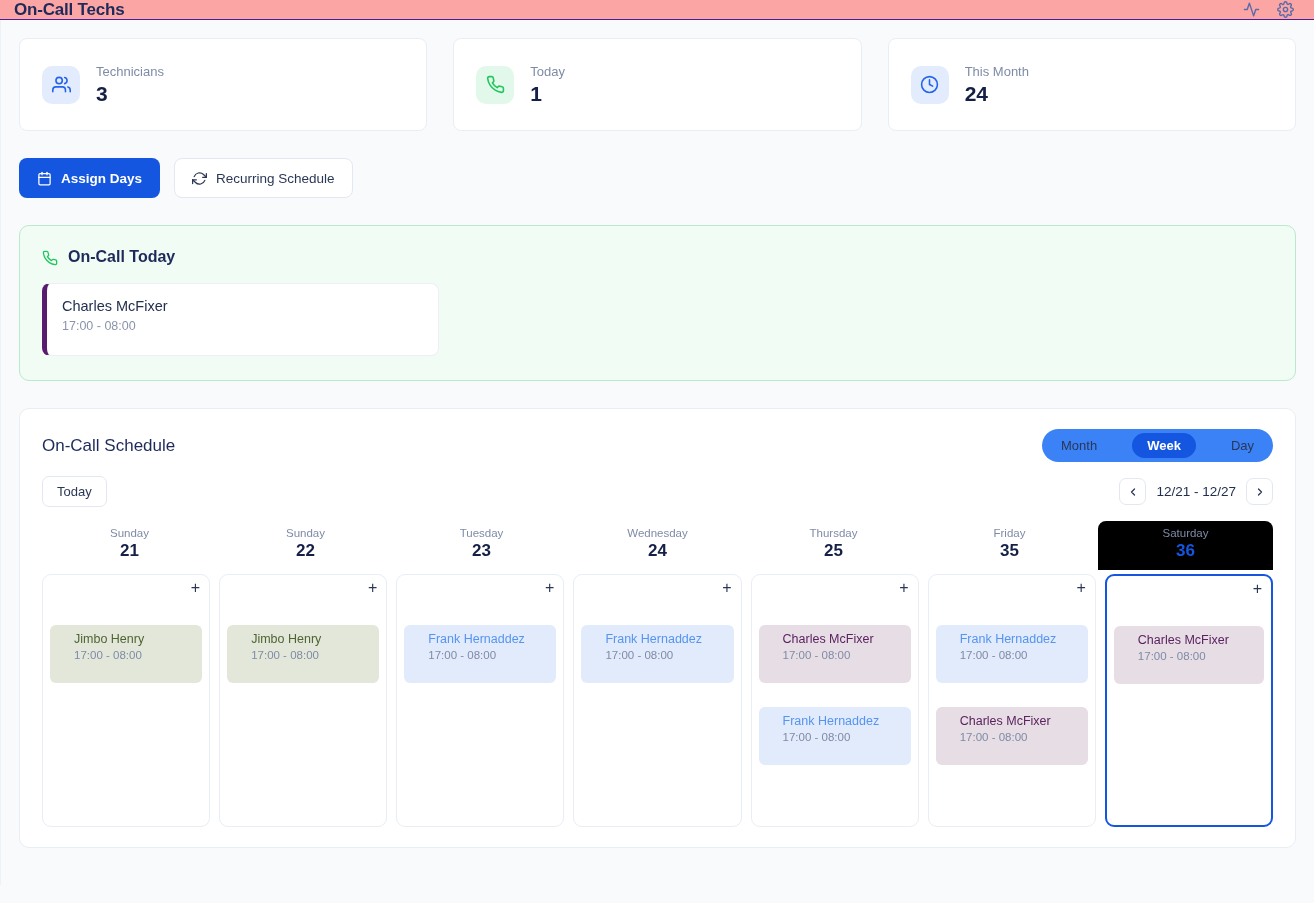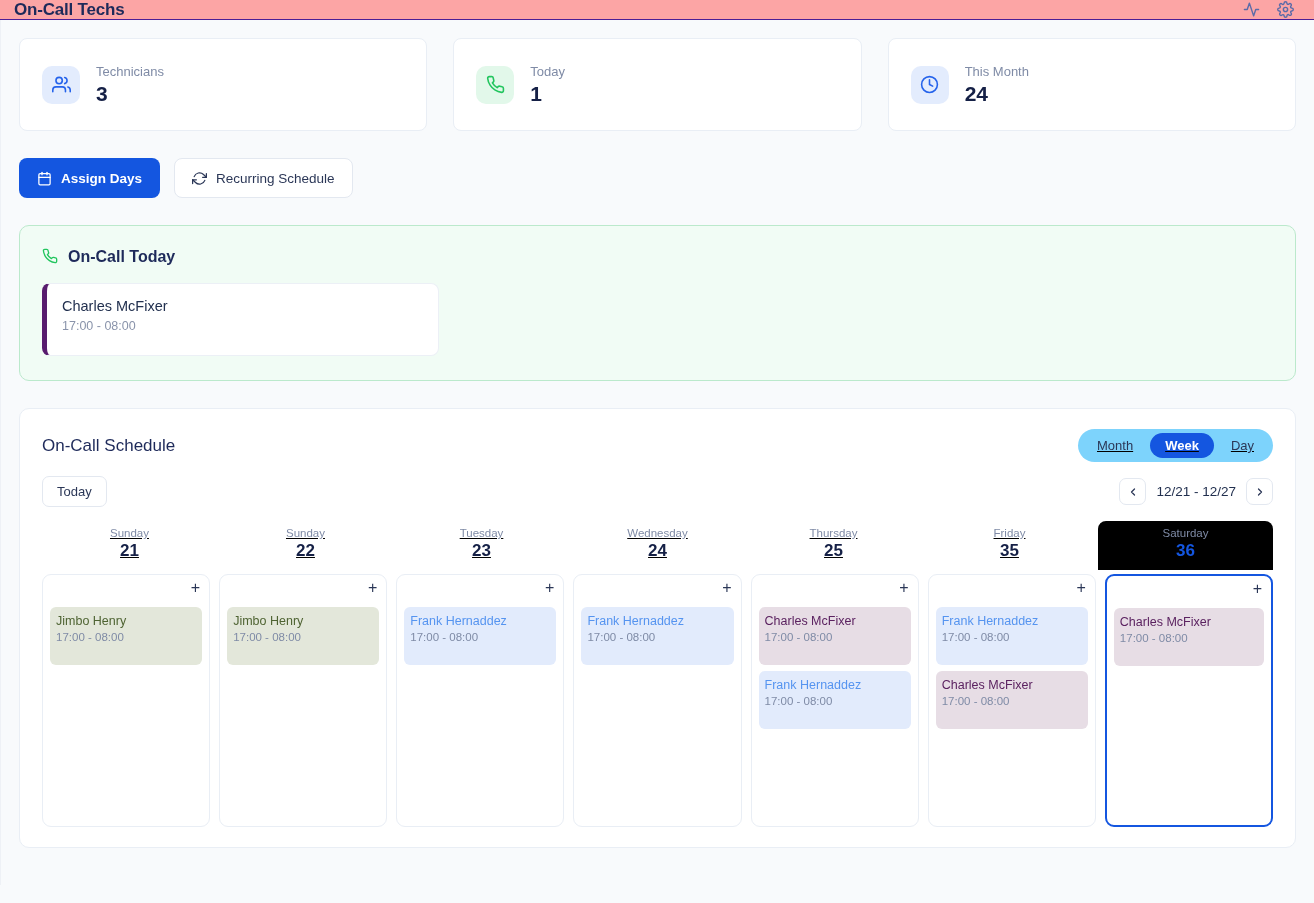--- a/index.html
+++ b/index.html
@@ -108,21 +108,21 @@
   
   .oncall {
     margin-top: 27px;
     background: #f1fcf5;
     border: 1px solid #bbe9cc;
     border-radius: 10px;
     padding: 22px 22px 24px 22px;
   }
   .oncall-head {
     display: flex;
-    align-items: flex-start;
+    align-items: flex-end;
     gap: 10px;
     margin-bottom: 17px;
   }
   .oncall-head .ttl {
     font-size: 16px;
     font-weight: bold;
     color: #1e2a5a;
   }
   .oncall-head .ph { color: #22c55e; display:flex; }
   .oncall-person {
@@ -150,26 +150,25 @@
     display: flex;
     align-items: center;
   }
   .sched-title {
     font-size: 17px;
     font-weight: normal;
     color: #1e2a5a;
   }
   .sched-top .spacer { flex: 1; }
   .viewtoggle {
-    background: #7dd3fc;
+    background: #3b82f6;
     border-radius: 18px;
     padding: 4px;
     display: flex;
-    gap: 2px;
-    text-decoration: underline;
+    gap: 20px;
   }
   .viewtoggle .vt {
     font-size: 13px;
     padding: 5px 15px;
     border-radius: 14px;
     color: #2b3757;
     cursor: pointer;
   }
   .viewtoggle .vt.active {
     background: #1456e0;
@@ -203,21 +202,20 @@
     font-size: 13px;
   }
   .range-label { font-size: 13.5px; color: #22304f; }
 
   
   .weekhead {
     display: grid;
     grid-template-columns: repeat(7, 1fr);
     gap: 1px;
     margin-top: 14px;
-    text-decoration: underline;
   }
   .dayhead {
     text-align: center;
     padding: 6px 0 9px 0;
     border-radius: 8px 8px 0 0;
   }
   .dayhead.today { background: #000000; }
   .dayname { font-size: 11.5px; color: #7f8ba6; margin-bottom: 2px; }
   .daynum  { font-size: 17px; font-weight: bold; color: #152046; }
   .dayhead.today .daynum { color: #1456e0; }
@@ -239,22 +237,22 @@
   .addrow { display: flex; justify-content: flex-end; height: 20px; }
   .addbtn {
     color: #2b3757;
     font-size: 16px;
     line-height: 14px;
     cursor: pointer;
     padding: 0 2px;
   }
   .shift {
     border-radius: 6px;
-    padding: 7px 8px 22px 6px;
-    margin-top: 6px;
+    padding: 7px 8px 22px 24px;
+    margin-top: 24px;
   }
   .shift .nm { font-size: 12.5px; margin-bottom: 3px; }
   .shift .tm { font-size: 11.5px; color: #7f8ba6; }
   .shift.green { background: #e3e7da; }
   .shift.green .nm { color: #4e6332; }
   .shift.blue  { background: #e2ebfc; }
   .shift.blue .nm { color: #5594f0; }
   .shift.purple{ background: #e7dde5; }
   .shift.purple .nm { color: #5b2260; }
 </style>

